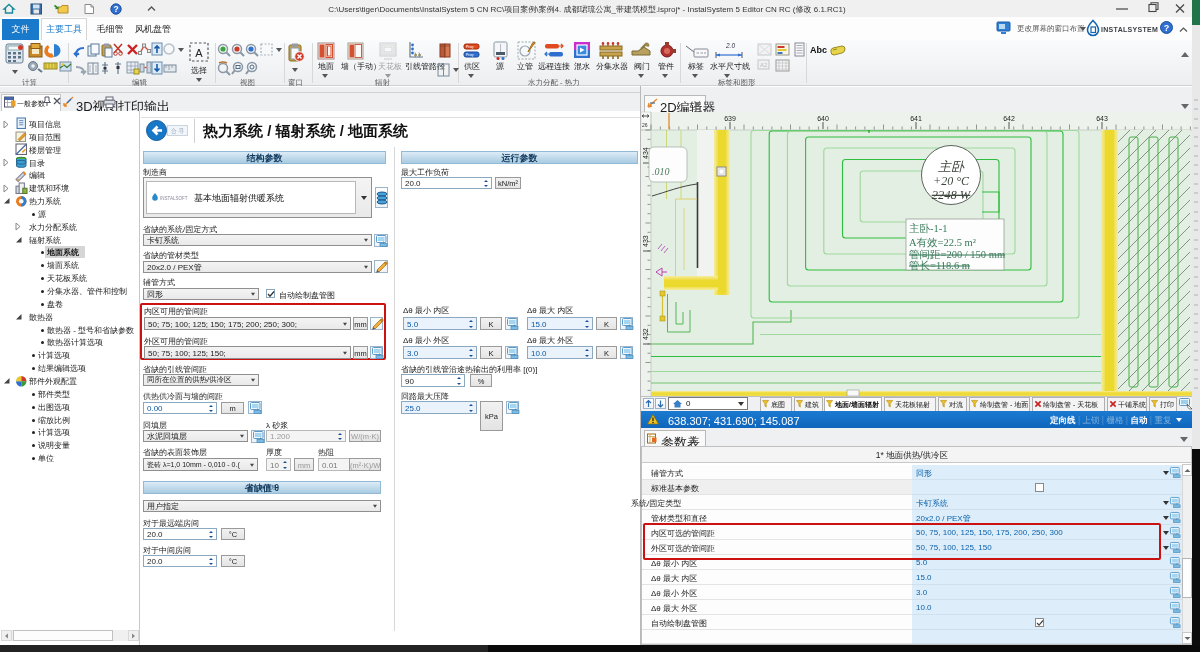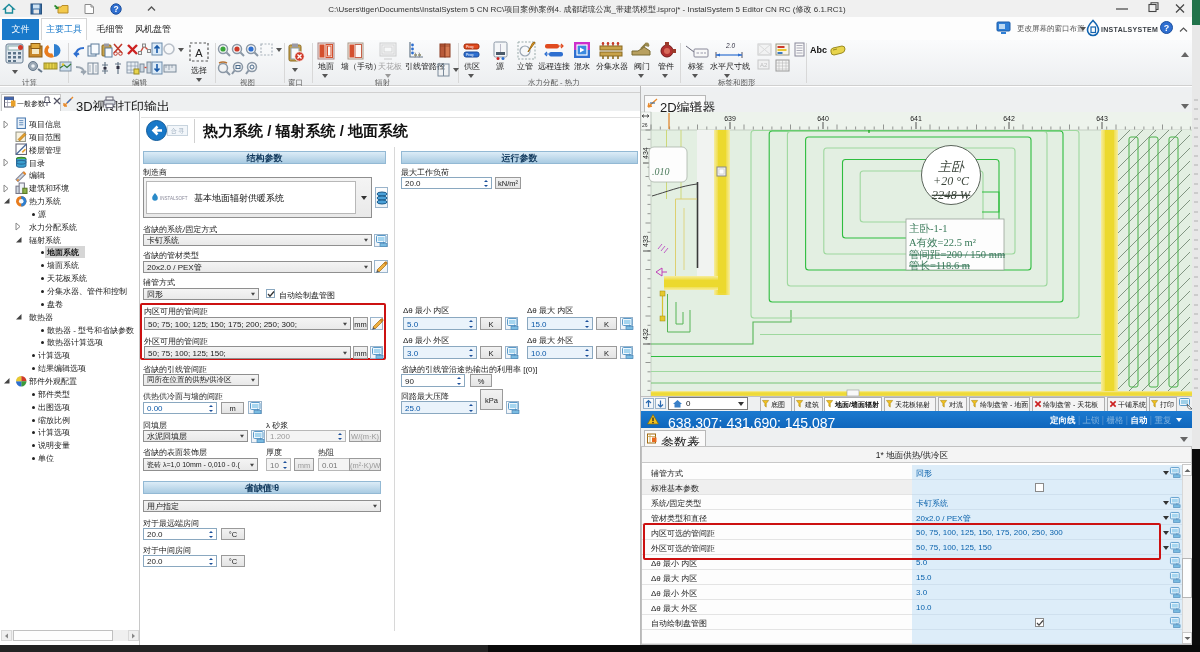--- a/index.html
+++ b/index.html
@@ -795,21 +795,21 @@
   </div>
 <div class="unit" style="left:470px;top:374px;width:22px;height:13px;color:#222">
     <span>%</span>
   </div>
 <div class="lbl" style="left:401px;top:391px">回路最大压降</div>
 <div class="spin" style="left:401px;top:401px;width:76px;height:13px;background:#eaf3fb;border-color:#8aa8c0">
     <span class="tx" style="color:#0a58a8">25.0</span>
     <span class="up"></span>
     <span class="dn"></span>
   </div>
-<div class="unit" style="left:480px;top:389px;width:23px;height:21px;color:#222">
+<div class="unit" style="left:480px;top:401px;width:23px;height:30px;color:#222">
     <span>kPa</span>
   </div>
 <div class="btn" style="left:506px;top:401px;width:13px;height:13px"></div>
 <svg style="left:507.5px;top:401.5px" width="12" height="12" viewBox="0 0 12 12">
     <rect x="0.5" y="0.5" width="9.5" height="7" rx="1" fill="#eef7fd" stroke="#5a9aca"></rect>
     <rect x="2" y="2" width="6.5" height="4" fill="#a5d5ef"></rect>
     <rect x="4" y="8.5" width="7" height="3" fill="#7abce2" stroke="#4a88b8" stroke-width="0.7"></rect>
     <path d="M7.5 6.5 L7.5 8.5" stroke="#4a88b8" stroke-width="0.7"></path>
   </svg>
 <div class="abs" style="left:641px;top:92px;width:551px;height:336px;background:#eef0f1"></div>
@@ -1072,21 +1072,21 @@
     <rect x="0.5" y="0.5" width="10" height="7" rx="1" fill="#eaf4fc" stroke="#5a9ac8"></rect>
     <rect x="2" y="2" width="7" height="4" fill="#9ecfe8"></rect>
     <path d="M8 6 L13 11 L10.5 11 L9 9.5 Z" fill="#fff" stroke="#444" stroke-width="0.7"></path>
   </svg>
 <div class="abs" style="left:641px;top:411px;width:551px;height:17px;background:linear-gradient(#1b7ad0,#0f66bc)"></div>
 <svg style="left:647px;top:414px" width="12" height="11">
     <path d="M6 0.5 L11.5 10 L0.5 10 Z" fill="#f2c11e" stroke="#8a6a00" stroke-width="0.7"></path>
     <path d="M6 3.5 L6 7" stroke="#222" stroke-width="1.3"></path>
     <circle cx="6" cy="8.6" r="0.8" fill="#222"></circle>
   </svg>
-<div class="abs" style="left:668px;top:415px;font-size:14px;color:#fff">638.307; 431.690; 145.087</div>
+<div class="abs" style="left:668px;top:415px;font-size:11px;color:#fff">638.307; 431.690; 145.087</div>
 <div class="abs" style="left:1050px;top:415px;font-size:8.5px;white-space:nowrap"><span style="color:#fff;font-weight:bold">定向线</span> <span style="color:#5a93cc">|</span> <span style="color:#7fb0dd">上锁</span> <span style="color:#5a93cc">|</span> <span style="color:#7fb0dd">栅格</span> <span style="color:#5a93cc">|</span> <span style="color:#fff;font-weight:bold">自动</span> <span style="color:#5a93cc">|</span> <span style="color:#7fb0dd">重复</span></div>
 <div class="abs" style="left:1176px;top:418px;width:0;height:0;border-left:3.5px solid transparent;border-right:3.5px solid transparent;border-top:4.5px solid #fff"></div>
 <div class="abs" style="left:641px;top:428px;width:551px;height:18px;background:#eef0f1"></div>
 <div class="abs" style="left:644px;top:430px;width:62px;height:16px;background:#fafafa;border:1px solid #b8b8b8;border-bottom:none"></div>
 <svg style="left:647px;top:433px" width="11" height="11" viewBox="0 0 11 11">
     <rect x="0.5" y="1" width="8" height="9" fill="#fff" stroke="#a06a10"></rect>
     <path d="M0.5 3.5 L8.5 3.5 M3 1 L3 10" stroke="#c8a24a" stroke-width="0.8"></path>
     <path d="M5 4.5 L9.5 4.5 L9.5 9 L5 9 Z" fill="#e86a1e"></path>
   </svg>
 <div class="ticon" style="left:661px;top:434px">参数表</div>
@@ -1107,21 +1107,21 @@
     <rect x="2" y="2" width="6.5" height="4" fill="#a5d5ef"></rect>
     <rect x="4" y="8.5" width="7" height="3" fill="#7abce2" stroke="#4a88b8" stroke-width="0.7"></rect>
     <path d="M7.5 6.5 L7.5 8.5" stroke="#4a88b8" stroke-width="0.7"></path>
   </svg>
 <div class="abs" style="left:642px;top:480px;width:270px;height:15px;background:#efefef;border-bottom:1px solid #e4e4e4"></div>
 <div class="abs" style="left:912px;top:480px;width:270px;height:15px;background:#ddedf9;border-bottom:1px solid #cfe0ee"></div>
 <div class="abs" style="left:651px;top:483px;font-size:8px;color:#222;white-space:nowrap">标准基本参数</div>
 <div class="abs" style="left:1035px;top:483px;width:9px;height:9px;background:#fff;border:1px solid #8a8a8a"></div>
 <div class="abs" style="left:642px;top:495px;width:270px;height:15px;background:#fdfdfd;border-bottom:1px solid #e4e4e4"></div>
 <div class="abs" style="left:912px;top:495px;width:270px;height:15px;background:#ddedf9;border-bottom:1px solid #cfe0ee"></div>
-<div class="abs" style="left:651px;top:498px;font-size:8px;color:#222;white-space:nowrap">系统/固定类型</div>
+<div class="abs" style="left:631px;top:498px;font-size:8px;color:#222;white-space:nowrap">系统/固定类型</div>
 <div class="abs" style="left:916px;top:498px;font-size:8px;color:#0a62ac;white-space:nowrap">卡钉系统</div>
 <div class="abs" style="left:1163px;top:501px;width:0;height:0;border-left:3px solid transparent;border-right:3px solid transparent;border-top:4px solid #333"></div>
 <svg style="left:1170px;top:497px" width="11" height="11" viewBox="0 0 12 12">
     <rect x="0.5" y="0.5" width="9.5" height="7" rx="1" fill="#eef7fd" stroke="#5a9aca"></rect>
     <rect x="2" y="2" width="6.5" height="4" fill="#a5d5ef"></rect>
     <rect x="4" y="8.5" width="7" height="3" fill="#7abce2" stroke="#4a88b8" stroke-width="0.7"></rect>
     <path d="M7.5 6.5 L7.5 8.5" stroke="#4a88b8" stroke-width="0.7"></path>
   </svg>
 <div class="abs" style="left:642px;top:510px;width:270px;height:15px;background:#fdfdfd;border-bottom:1px solid #e4e4e4"></div>
 <div class="abs" style="left:912px;top:510px;width:270px;height:15px;background:#ddedf9;border-bottom:1px solid #cfe0ee"></div>

